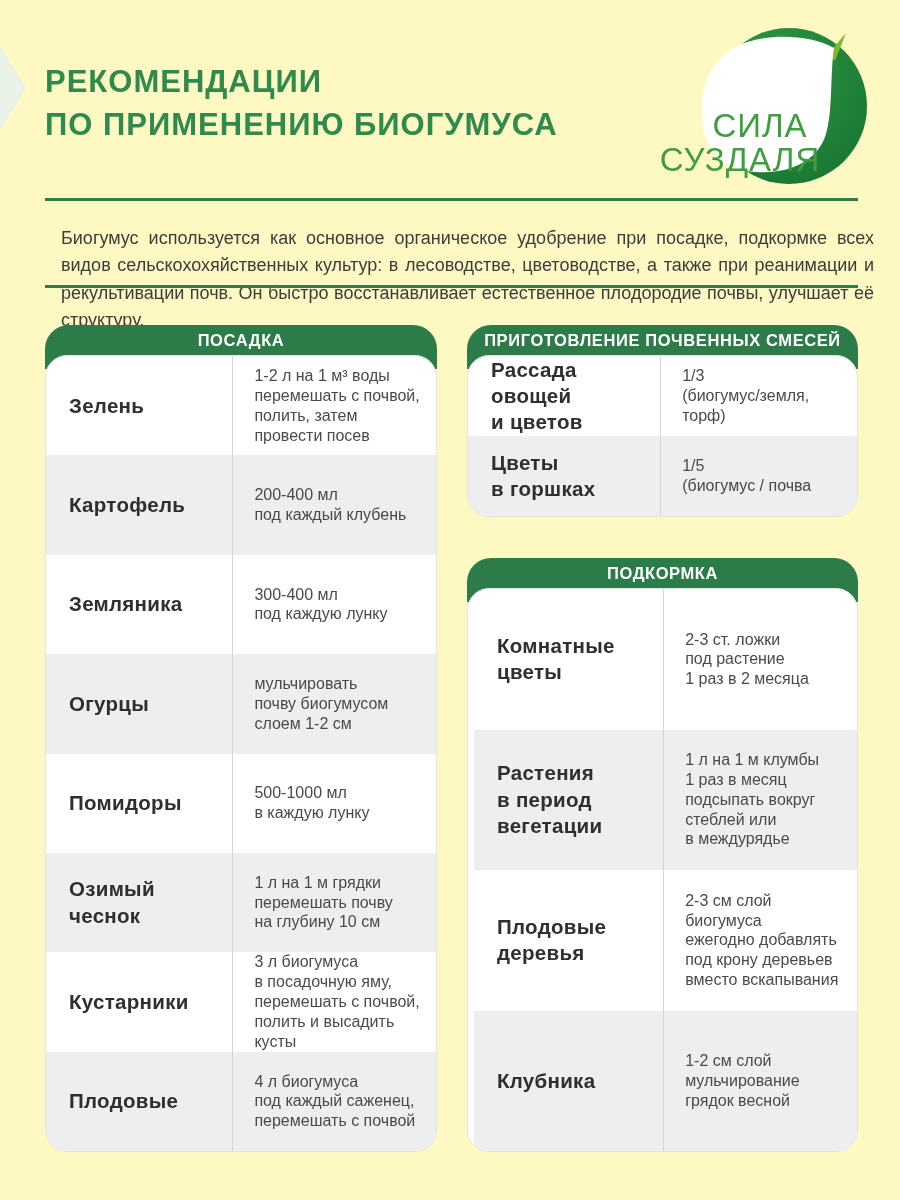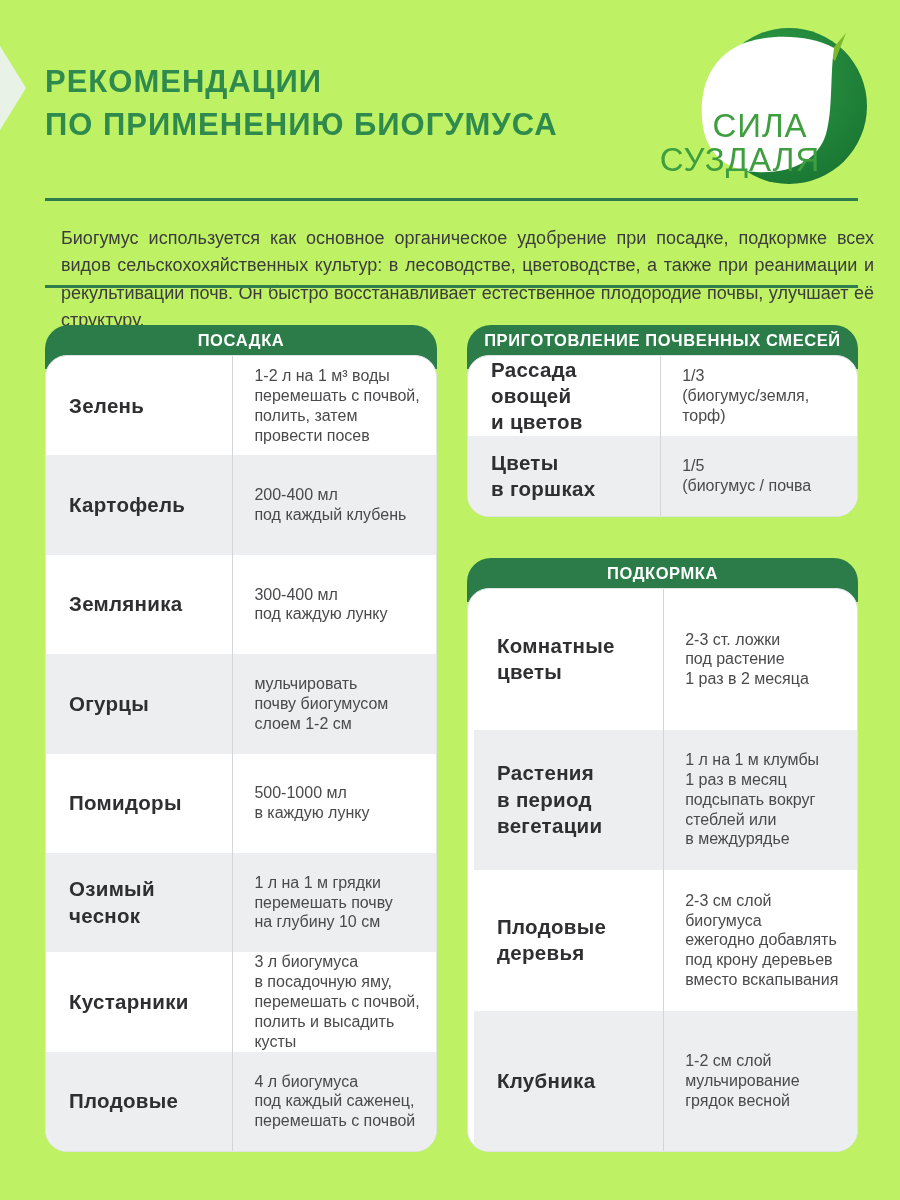--- a/index.html
+++ b/index.html
@@ -7,21 +7,21 @@
     --title-green:#2f8a4e;
     --rule-green:#2f7d4d;
     --row-gray:#eceef0;
     --divider:#d3d6d9;
     --name-color:#2f2f31;
     --value-color:#4a4a4c;
   }
   html,body{margin:0;padding:0;background:#ffffff;}
   body{width:900px;height:1200px;position:relative;overflow:hidden;
        font-family:"Liberation Sans", sans-serif;}
-  .canvas{position:absolute;inset:0;width:900px;height:1200px;background:#bef264;}
+  .canvas{position:absolute;inset:0;width:900px;height:1200px;background:#fef9c3;}
 
   .corner-accent{position:absolute;left:0;top:46px;width:26px;height:84px;
     background:#e9f2e6;clip-path:polygon(0 0,100% 50%,0 100%);}
 
   .page-title{position:absolute;left:45px;top:60px;margin:0;
     font-size:31px;font-weight:bold;color:var(--title-green);
     line-height:1.4;letter-spacing:1px;white-space:pre-line;}
 
   .brand-logo{position:absolute;left:638px;top:24px;width:232px;height:168px;}
   .brand-logo text{font-family:"Liberation Sans", sans-serif;font-size:33px;

